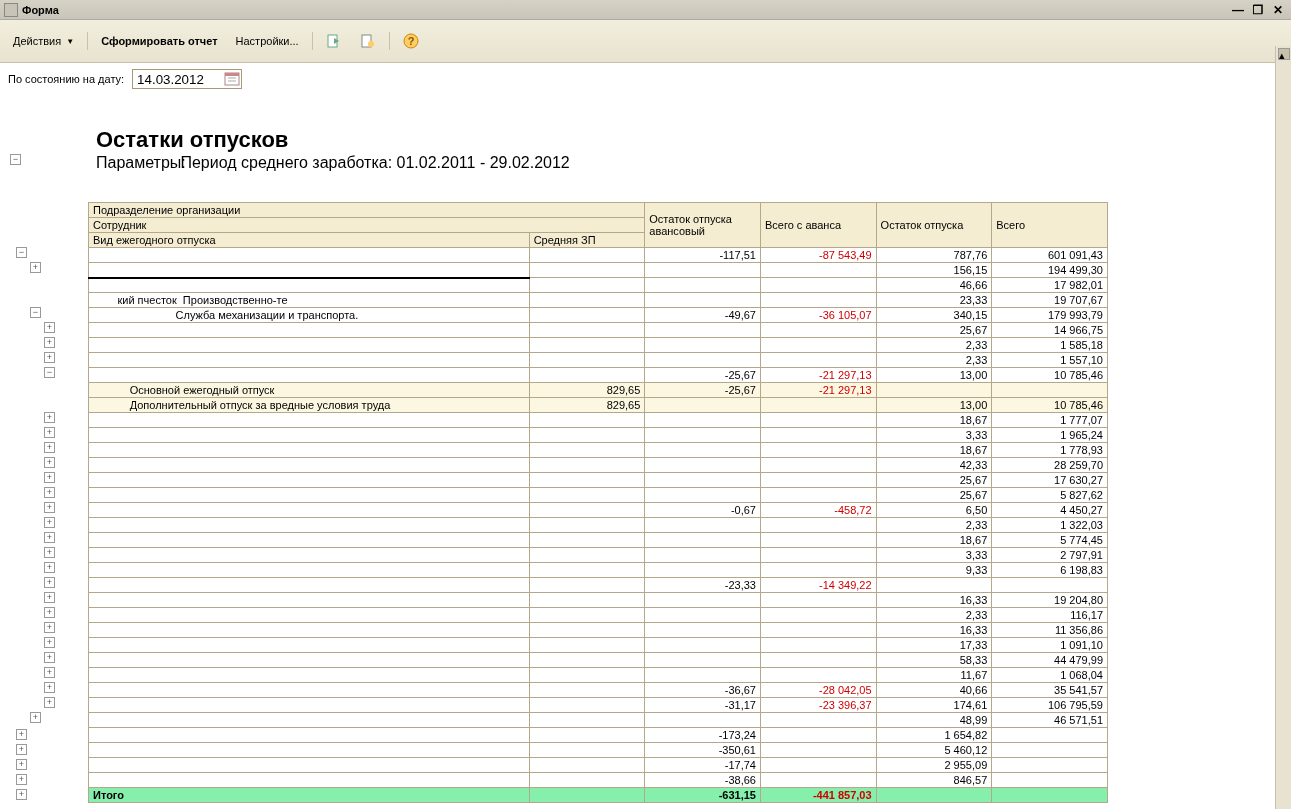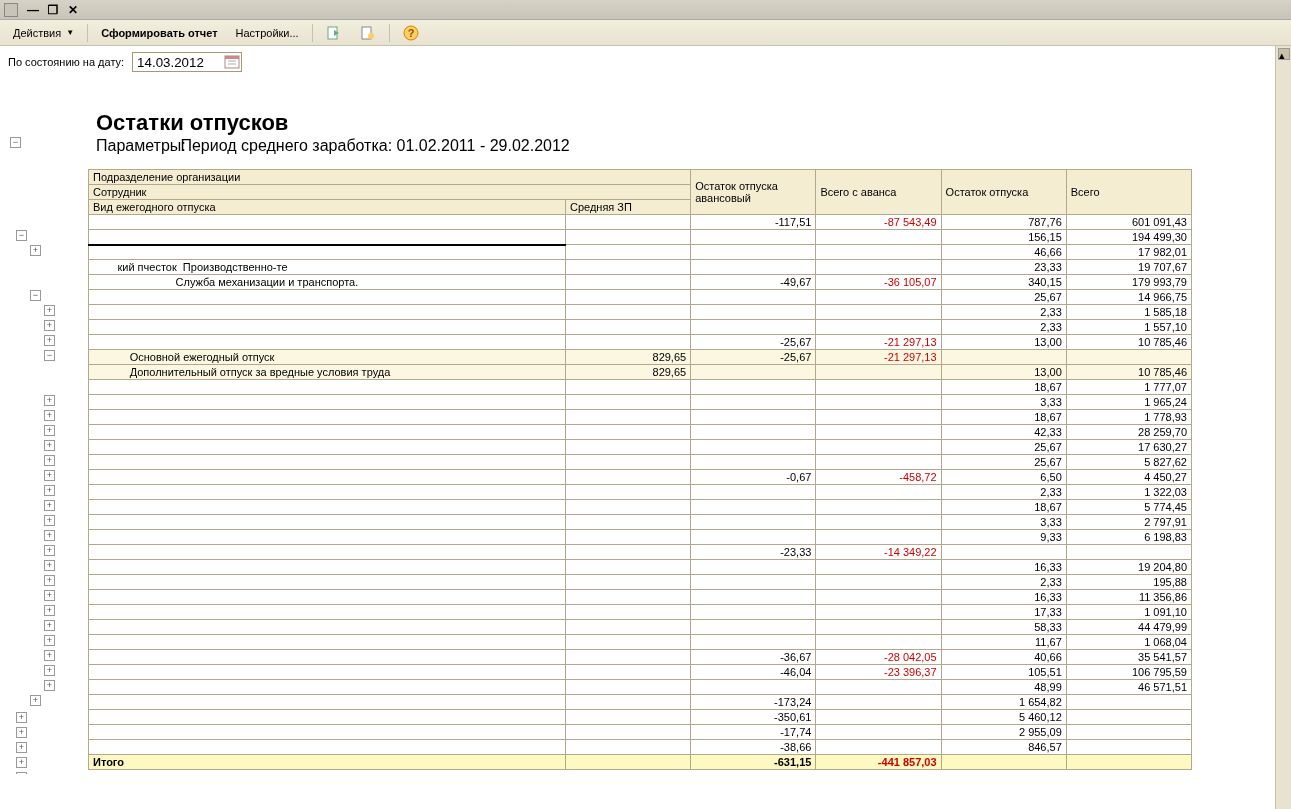--- a/index.html
+++ b/index.html
@@ -1,56 +1,57 @@
 <!DOCTYPE html>
 <html><head>
 <meta charset="utf-8">
 <style>
 * { box-sizing: border-box; margin: 0; padding: 0; }
 body { font-family: Arial, sans-serif; font-size: 11px; background: #fff; color: #000; }
 .titlebar { background: linear-gradient(#d6d2c6,#c8c4b8); height: 20px; display: flex; align-items: center; padding: 0 4px; border-bottom: 1px solid #aaa; }
 .titlebar-icon { width: 14px; height: 14px; background:#c8c4b8; border:1px solid #888; margin-right:4px; display:inline-block; }
 .titlebar-title { font-weight: bold; flex:1; }
 .win-btn { width: 18px; height: 16px; display:inline-flex; align-items:center; justify-content:center; margin-left:2px; cursor:pointer; font-family: Arial; font-size:12px; font-weight:bold;}
-.toolbar { background: linear-gradient(#f2eedd,#e8e3d0); height: 26px; display:flex; align-items:center; padding: 0 6px; border-bottom:1px solid #c8c0a8; gap:4px;}
+.toolbar { background: linear-gradient(#f2eedd,#e8e3d0); height: 43px; display:flex; align-items:center; padding: 0 6px; border-bottom:1px solid #c8c0a8; gap:4px;}
 .tb-btn { padding: 3px 6px; border:1px solid transparent; border-radius:3px; cursor:pointer; display:flex; align-items:center; gap:3px;}
 .tb-btn.bold { font-weight:bold; }
 .tb-sep { width:1px; height:18px; background:#c8c0a8; margin:0 2px;}
 .dropdown-caret { font-size:8px; margin-left:2px;}
 .ic { width:16px; height:16px; display:inline-block; }
 .date-row { padding: 6px 8px; display:flex; align-items:center; gap:8px;}
 .date-input { border:1px solid #a89878; background:#fff; height:20px; width:110px; padding:0 18px 0 4px; position:relative;}
 .date-wrap { position:relative; display:inline-block;}
 .date-cal { position:absolute; right:2px; top:2px; width:16px; height:16px; cursor:pointer;}
 .report-outer { margin: 4px 8px; position:relative; }
 .tree-col { position:absolute; left:0; top:0; width:80px; }
 .tree-btn { width:11px; height:11px; border:1px solid #999; background:#fff; font-size:9px; line-height:9px; text-align:center; cursor:pointer; color:#555;}
 .report-body { margin-left:80px; }
 .report-header { padding: 12px 8px 6px 8px; }
 .report-title { font-size: 22px; font-weight:bold;margin-top:16px; }
 .report-params { margin-top:1px; font-size:16px;}
 .report-params-lbl { display:inline-block; width:80px;}
-table.report { border-collapse:collapse; margin-top:8px; width:1104px; }
+table.report { border-collapse:collapse; margin-top:24px; width:1020px; }
 table.report td, table.report th { border:1px solid #b4a88c; padding:1px 4px; font-size:11px; height:15px; vertical-align:middle; white-space:nowrap; overflow:hidden;}
 table.report th { background:#f4edd2; font-weight:normal; text-align:left;}
 th.col-name { width:400px;}
 th.col-sp { width:105px;}
 th.col-v { width:105px;}
 td.num { text-align:right;}
 td.neg { color:#d00000;}
 tr.hl td { background:#fcf7e0;}
-tr.itogo td { background:#fef9c3; font-weight:bold;}
+tr.itogo td { background:#86efac; font-weight:bold;}
 .scroll-v { position:fixed; right:0; top:46px; bottom:0; width:16px; background:#e8e3d0; border-left:1px solid #c8c0a8;}
 .scroll-thumb { position:absolute; left:2px; top:20px; width:12px; height:12px; background:#c8c0a8; border:1px solid #999; cursor:pointer;}
 </style>
 </head>
 <body>
 
 <div class="titlebar">
   <span class="titlebar-icon"></span>
+  <span class="titlebar-title">Форма</span>
   <span class="win-btn">—</span>
   <span class="win-btn">❐</span>
   <span class="win-btn">✕</span>
 </div>
 
 <div class="toolbar">
   <div class="tb-btn">
     <span>Действия</span>
     <span class="dropdown-caret">▼</span>
   </div>
@@ -350,21 +351,21 @@
             <td class="num"></td>
             <td class="num">16,33</td>
             <td class="num">19 204,80</td>
           </tr>
           <tr>
             <td class="" style="white-space: pre;"></td>
             <td class="num"></td>
             <td class="num"></td>
             <td class="num"></td>
             <td class="num">2,33</td>
-            <td class="num">195,88</td>
+            <td class="num">116,17</td>
           </tr>
           <tr>
             <td class="" style="white-space: pre;"></td>
             <td class="num"></td>
             <td class="num"></td>
             <td class="num"></td>
             <td class="num">16,33</td>
             <td class="num">11 356,86</td>
           </tr>
           <tr>
@@ -395,23 +396,23 @@
             <td class="" style="white-space: pre;"></td>
             <td class="num"></td>
             <td class="num">-36,67</td>
             <td class="num neg">-28 042,05</td>
             <td class="num">40,66</td>
             <td class="num">35 541,57</td>
           </tr>
           <tr>
             <td class="" style="white-space: pre;"></td>
             <td class="num"></td>
-            <td class="num">-46,04</td>
+            <td class="num">-31,17</td>
             <td class="num neg">-23 396,37</td>
-            <td class="num">105,51</td>
+            <td class="num">174,61</td>
             <td class="num">106 795,59</td>
           </tr>
           <tr>
             <td class="" style="white-space: pre;"></td>
             <td class="num"></td>
             <td class="num"></td>
             <td class="num"></td>
             <td class="num">48,99</td>
             <td class="num">46 571,51</td>
           </tr>

